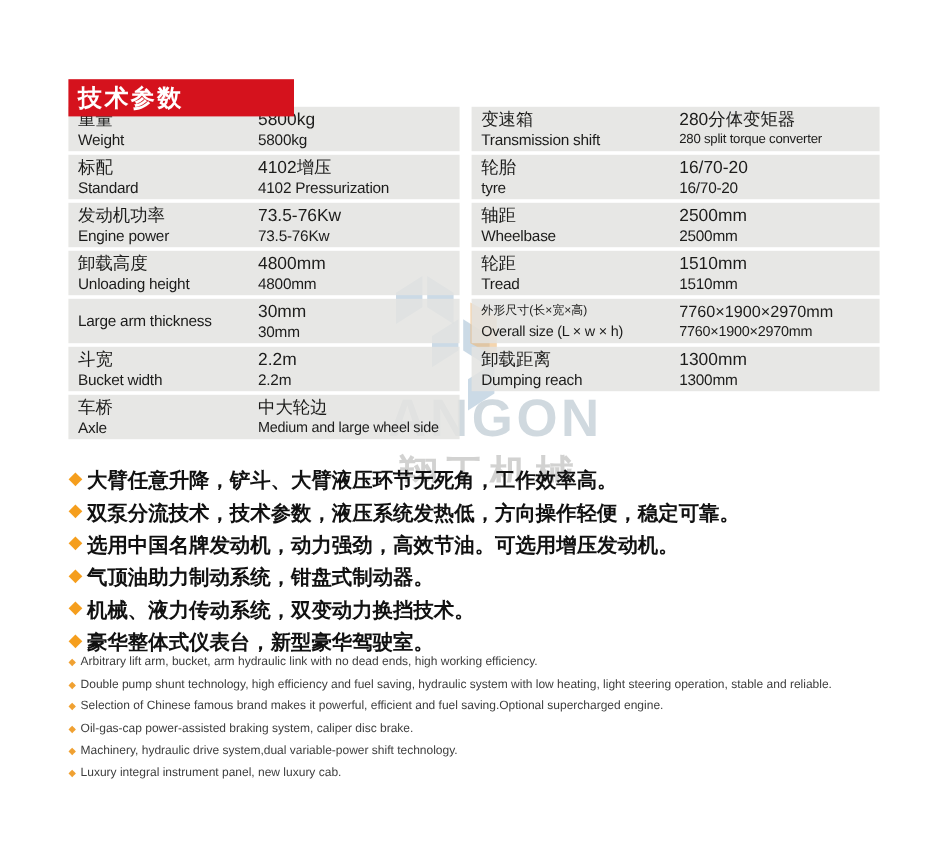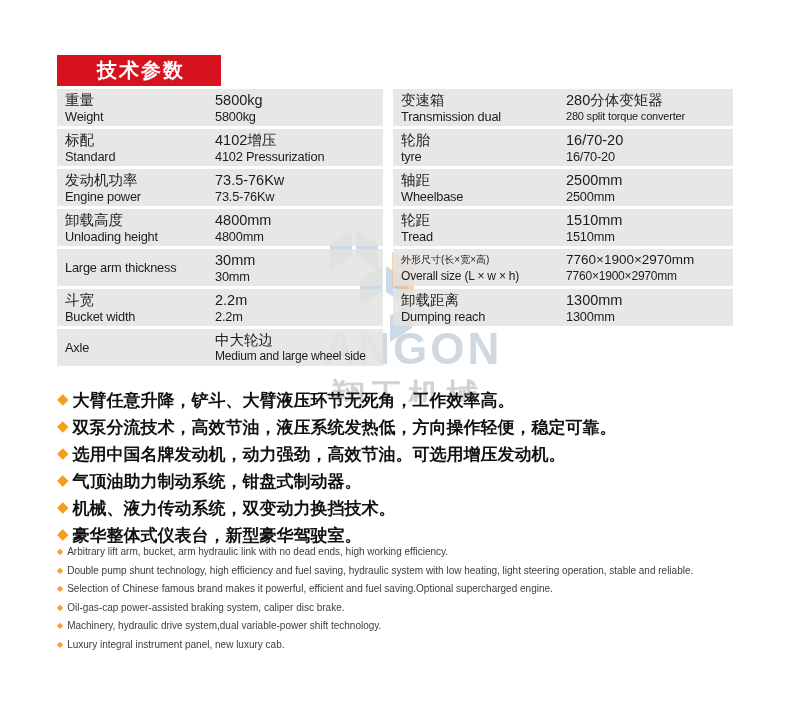--- a/index.html
+++ b/index.html
@@ -2,24 +2,24 @@
 <html><head>
 <meta charset="utf-8">
 <style>
   html,body{margin:0;padding:0;}
   body{
     width:790px;height:719px;position:relative;overflow:hidden;
     background:#ffffff;
     font-family:"Liberation Sans","DejaVu Sans",sans-serif;
   }
   .banner{
-    position:absolute;left:57px;top:55px;width:164px;height:31px;
+    position:absolute;left:57px;top:66px;width:188px;height:31px;
     background:#d5121d;color:#ffffff;
     font-size:20px;font-weight:bold;letter-spacing:2px;
-    display:flex;align-items:center;padding-left:40px;box-sizing:border-box;
+    display:flex;align-items:center;padding-left:8px;box-sizing:border-box;
     z-index:2;
   }
   .spec-table{
     position:absolute;left:57px;top:89px;width:736px;display:flex;z-index:1;
   }
   .col{display:flex;flex-direction:column;}
   .col-left{width:326px;margin-right:10px;}
   .col-right{width:340px;}
   .row{
     height:37px;margin-bottom:3px;background:rgba(227,227,225,0.86);
@@ -140,33 +140,34 @@
           <div class="zh">斗宽</div>
           <div class="en">Bucket width</div>
         </div>
       <div class="cell cell-value">
           <div class="zh">2.2m</div>
           <div class="en">2.2m</div>
         </div>
     </div>
     <div class="row">
       <div class="cell cell-label">
+          <div class="zh">车桥</div>
           <div class="en">Axle</div>
         </div>
       <div class="cell cell-value">
           <div class="zh">中大轮边</div>
           <div class="en" style="font-size:12px">Medium and large wheel side</div>
         </div>
     </div>
   </div>
   <div class="col col-right">
     <div class="row">
       <div class="cell cell-label">
           <div class="zh">变速箱</div>
-          <div class="en">Transmission dual</div>
+          <div class="en">Transmission shift</div>
         </div>
       <div class="cell cell-value">
           <div class="zh">280分体变矩器</div>
           <div class="en" style="font-size:11px">280 split torque converter</div>
         </div>
     </div>
     <div class="row">
       <div class="cell cell-label">
           <div class="zh">轮胎</div>
           <div class="en">tyre</div>
@@ -219,21 +220,21 @@
   </div>
 </div>
 
 <div class="features-zh">
   <div class="feat">
       <span class="diamond">◆</span>
       <span>大臂任意升降，铲斗、大臂液压环节无死角，工作效率高。</span>
     </div>
   <div class="feat">
       <span class="diamond">◆</span>
-      <span>双泵分流技术，高效节油，液压系统发热低，方向操作轻便，稳定可靠。</span>
+      <span>双泵分流技术，技术参数，液压系统发热低，方向操作轻便，稳定可靠。</span>
     </div>
   <div class="feat">
       <span class="diamond">◆</span>
       <span>选用中国名牌发动机，动力强劲，高效节油。可选用增压发动机。</span>
     </div>
   <div class="feat">
       <span class="diamond">◆</span>
       <span>气顶油助力制动系统，钳盘式制动器。</span>
     </div>
   <div class="feat">

